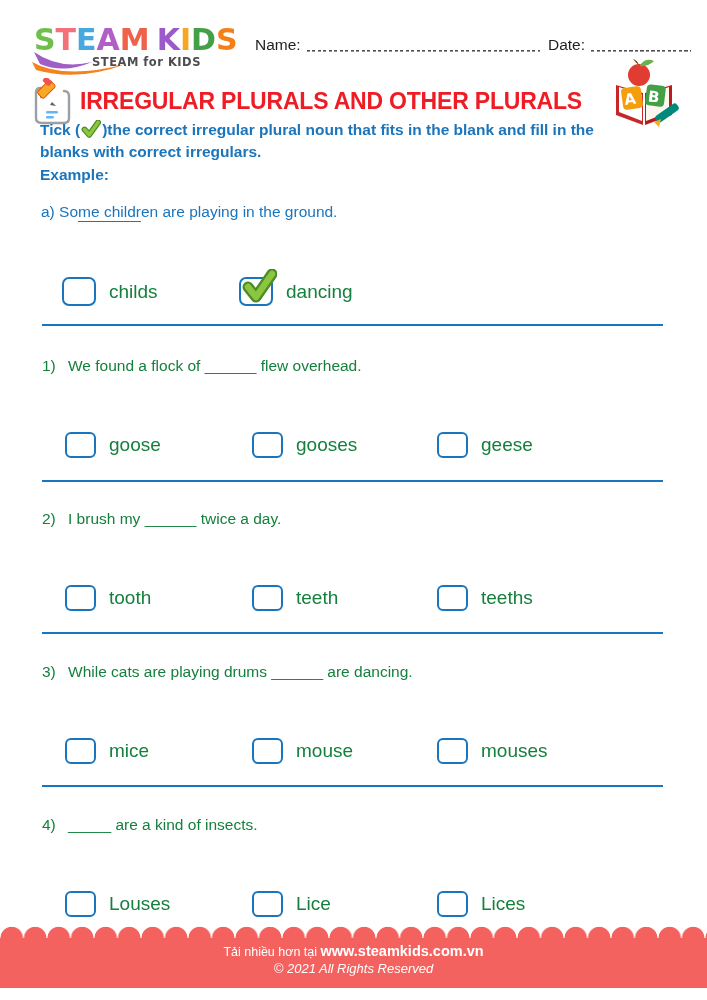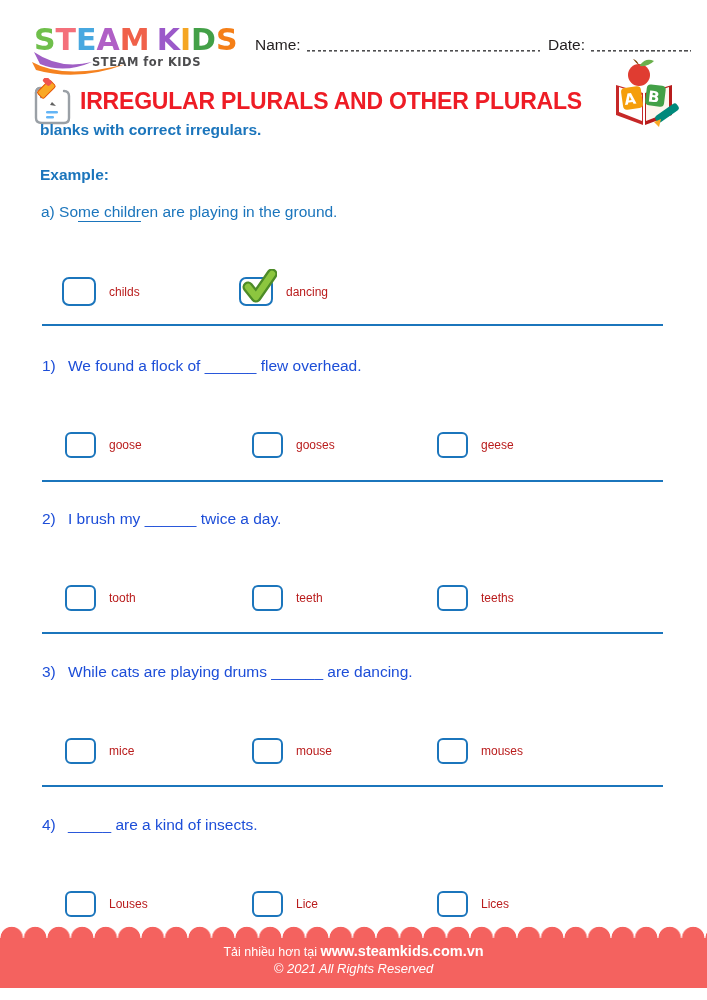--- a/index.html
+++ b/index.html
@@ -40,25 +40,25 @@
   .u{border-bottom:1.6px solid #1b75bc;padding-bottom:1px;}
 
   
   .options-row{position:absolute;left:0;width:707px;height:30px;}
   .option{position:absolute;display:flex;align-items:center;}
   .opt-1{left:62px;} .opt-2{left:239px;} .opt-3{left:437px;}
   .q-row .opt-1{left:65px;} .q-row .opt-2{left:252px;} .q-row .opt-3{left:437px;}
   .checkbox{width:30px;height:25px;border:2px solid #1b75bc;border-radius:7px;background:#fff;
             position:relative;flex:0 0 auto;}
   .q-row .checkbox{width:27px;height:22px;border-radius:6px;}
-  .opt-label{margin-left:13px;font-size:12px;color:#b91c1c;}
+  .opt-label{margin-left:13px;font-size:19px;color:#15803d;}
   .tickmark{position:absolute;left:0px;top:-10px;}
 
   
-  .question{position:absolute;left:42px;width:630px;font-size:15.5px;color:#1d4ed8;white-space:nowrap;}
+  .question{position:absolute;left:42px;width:630px;font-size:15.5px;color:#15803d;white-space:nowrap;}
   .q-num{display:inline-block;min-width:26px;}
   .divider{position:absolute;left:42px;width:621px;height:2px;background:#1b75bc;}
 
   
   .footer{position:absolute;left:0;bottom:0;width:707px;}
   .scallops{height:13px;
     background:radial-gradient(circle at 11.7px 13px, #f4625f 10.8px, rgba(0,0,0,0) 11.6px) repeat-x;
     background-size:23.5px 13px;}
   .footer-band{height:50px;background:#f4625f;color:#ffffff;text-align:center;}
   .footer-line1{padding-top:5px;font-size:12.5px;}
@@ -108,20 +108,24 @@
       <rect x="16" y="28" width="20" height="22" rx="4" transform="rotate(-8 26 39)" fill="#f59e0b"></rect>
       <text x="24" y="45" transform="rotate(-8 26 39)" font-family="DejaVu Sans, sans-serif" font-size="15" font-weight="bold" fill="#ffffff" text-anchor="middle">A</text>
       <rect x="40" y="26" width="19" height="21" rx="4" transform="rotate(7 49 36)" fill="#43a047"></rect>
       <text x="48" y="43" transform="rotate(7 49 36)" font-family="DejaVu Sans, sans-serif" font-size="15" font-weight="bold" fill="#ffffff" text-anchor="middle">B</text>
       <rect x="48" y="50" width="26" height="8" rx="3" transform="rotate(-35 61 54)" fill="#00897b"></rect>
       <path d="M48 63 L55 60 L53 68 Z" fill="#f9a825"></path>
     </svg>
   </div>
 
   <div class="instructions">
+    <div><span>Tick (</span><svg class="inl-check" width="20" height="19" viewBox="0 0 34 32">
+          <path d="M6 16 L14 25 L29 4" fill="none" stroke="#4d8b27" stroke-width="10" stroke-linecap="round" stroke-linejoin="round"></path>
+          <path d="M6 16 L14 25 L29 4" fill="none" stroke="#8cc63f" stroke-width="6" stroke-linecap="round" stroke-linejoin="round"></path>
+        </svg><span>)the correct irregular plural noun that fits in the blank and fill in the</span></div>
     <div>blanks with correct irregulars.</div>
   </div>
 
   <div class="example-label">Example:</div>
 
   <div class="example-sentence"><span>a) So</span><span class="u">me childr</span><span>en are playing in the ground.</span></div>
 
   <div class="options-row" style="top:277px;">
     <div class="option opt-1">
       <div class="checkbox"></div>

